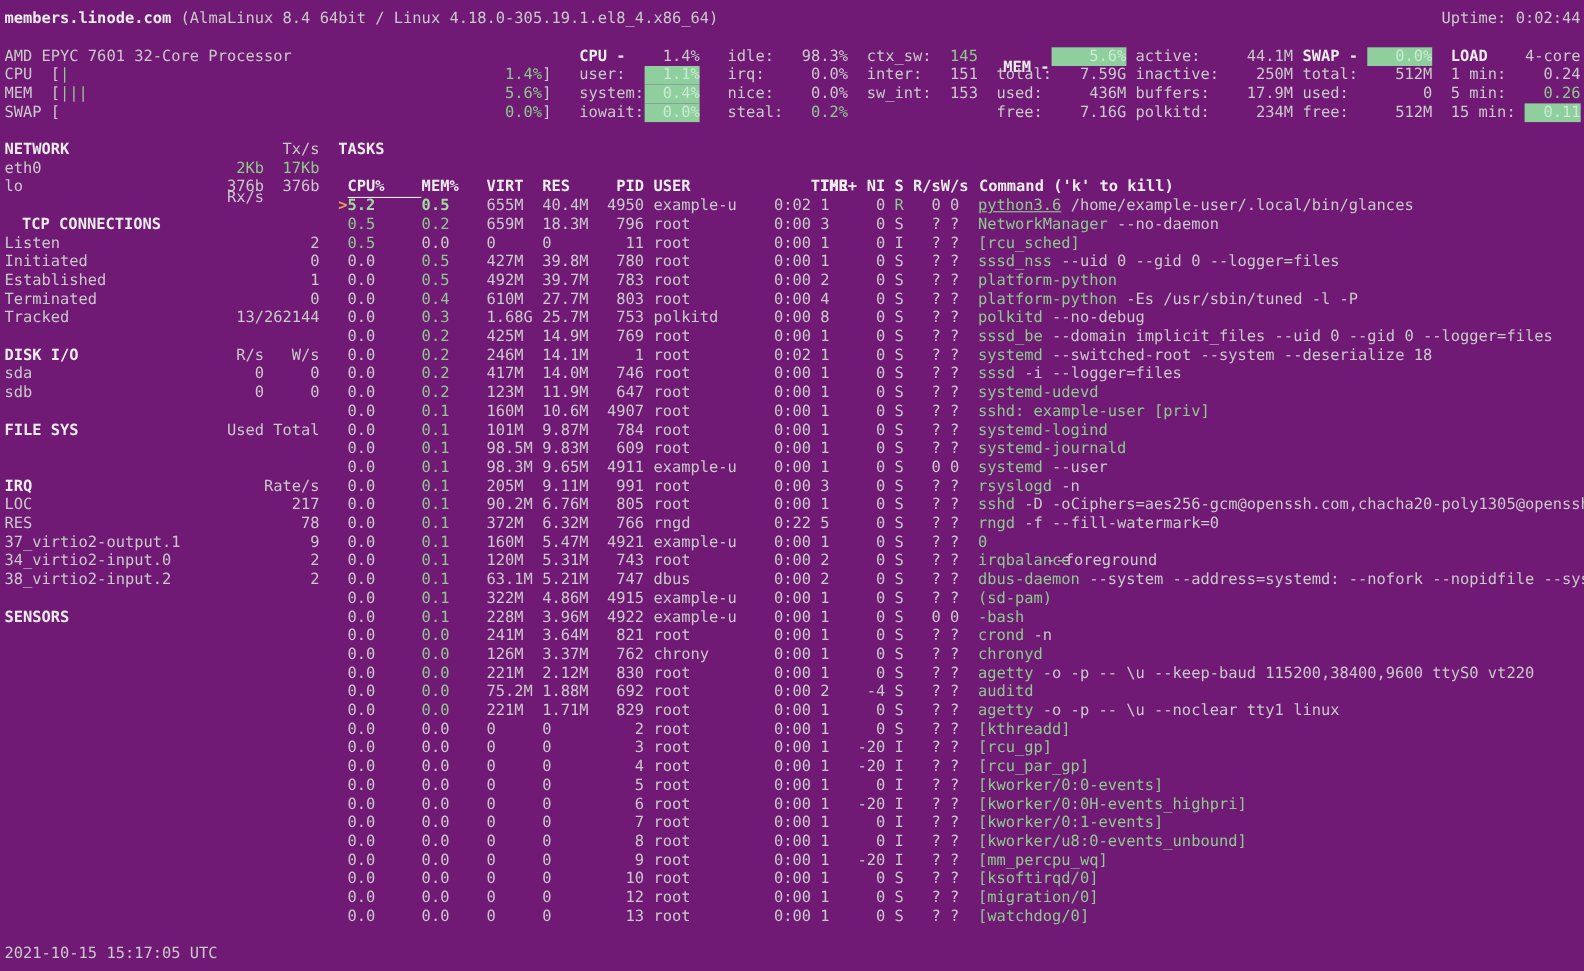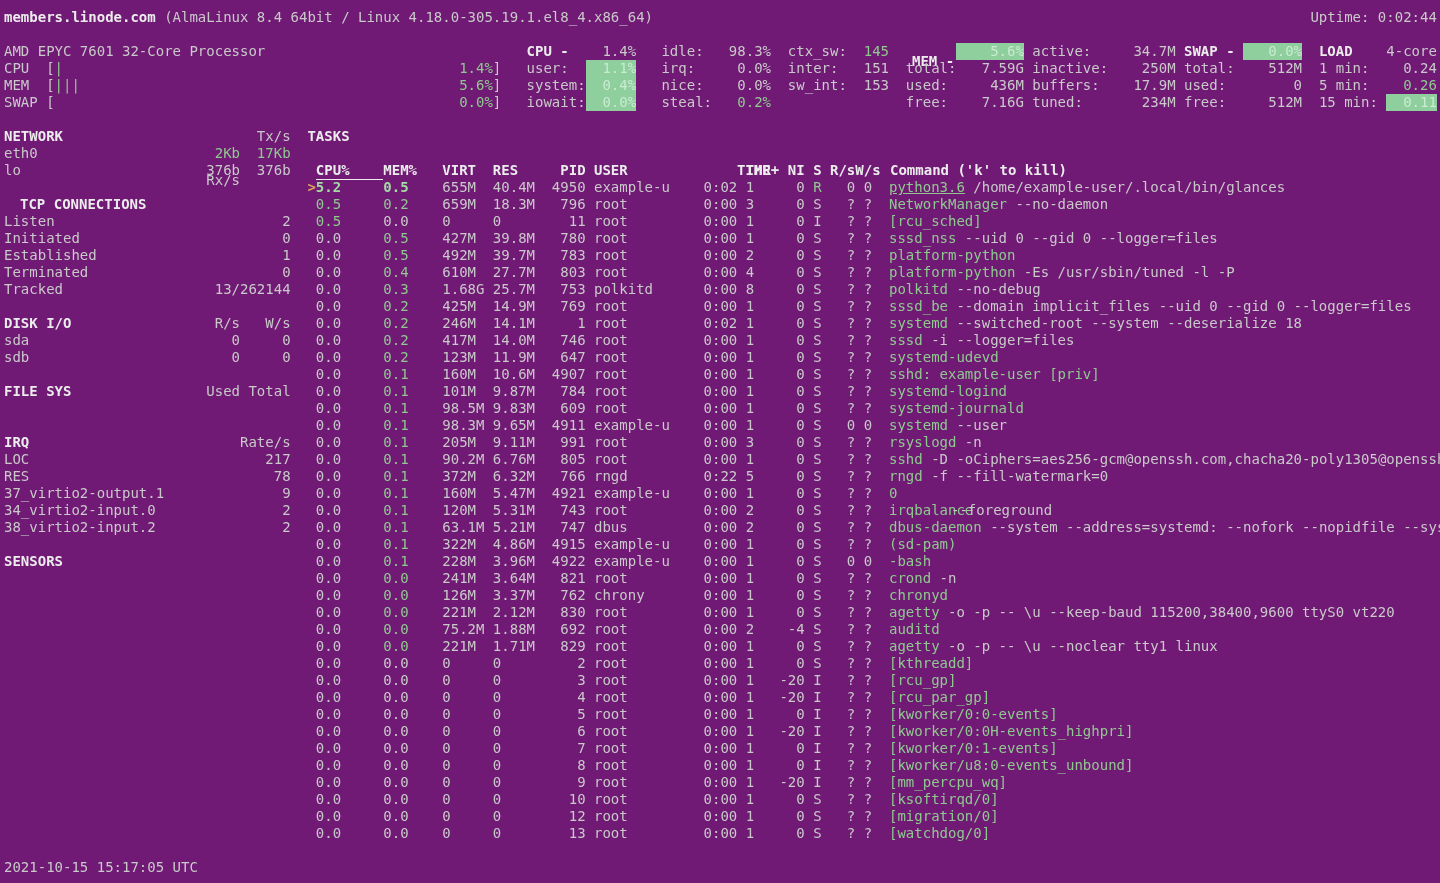--- a/index.html
+++ b/index.html
@@ -33,21 +33,21 @@
       <span class="pt w" style="left: 4px;">AMD EPYC 7601 32-Core Processor</span>
       <span class="pt b" style="left: 526.58px;">CPU -</span>
       <span class="pt w" style="left: 602.44px;">1.4%</span>
       <span class="pt w" style="left: 661.44px;">idle:</span>
       <span class="pt w" style="left: 728.87px;">98.3%</span>
       <span class="pt w" style="left: 787.87px;">ctx_sw:</span>
       <span class="pt g" style="left: 863.73px;">145</span>
       <span class="pt b" style="left: 912px; margin-top: 10px;">MEM -</span>
       <span class="pt hl" style="left: 956.44px;">    5.6%</span>
       <span class="pt w" style="left: 1032.3px;">active:</span>
-      <span class="pt w" style="left: 1133.45px;">34.7M</span>
+      <span class="pt w" style="left: 1133.45px;">44.1M</span>
       <span class="pt b" style="left: 1184.02px;">SWAP -</span>
       <span class="pt hl" style="left: 1243.02px;">   0.0%</span>
       <span class="pt b" style="left: 1318.88px;">LOAD</span>
       <span class="pt w" style="left: 1386.31px;">4-core</span>
     </div>
     <div class="ln" style="top: 60px;">
       <span class="pt w" style="left: 4px;">CPU</span>
       <span class="pt w" style="left: 46.14px;">[</span>
       <span class="pt g" style="left: 54.57px;">|</span>
       <span class="pt g" style="left: 459.15px;">1.4%</span>
@@ -92,21 +92,21 @@
       <span class="pt w" style="left: 4px;">SWAP</span>
       <span class="pt w" style="left: 46.14px;">[</span>
       <span class="pt g" style="left: 459.15px;">0.0%</span>
       <span class="pt w" style="left: 492.86px;">]</span>
       <span class="pt w" style="left: 526.58px;">iowait:</span>
       <span class="pt hl" style="left: 585.58px;">  0.0%</span>
       <span class="pt w" style="left: 661.44px;">steal:</span>
       <span class="pt g" style="left: 737.3px;">0.2%</span>
       <span class="pt w" style="left: 905.87px;">free:</span>
       <span class="pt w" style="left: 981.73px;">7.16G</span>
-      <span class="pt w" style="left: 1032.3px;">tuned:</span>
+      <span class="pt w" style="left: 1032.3px;">polkitd:</span>
       <span class="pt w" style="left: 1141.87px;">234M</span>
       <span class="pt w" style="left: 1184.02px;">free:</span>
       <span class="pt w" style="left: 1268.3px;">512M</span>
       <span class="pt w" style="left: 1318.88px;">15 min:</span>
       <span class="pt hl" style="left: 1386.31px;">  0.11</span>
     </div>
     <div class="ln" style="top: 128px;">
       <span class="pt b" style="left: 4px;">NETWORK</span>
       <span class="pt w" style="left: 206.29px; margin-top: 44px;">Rx/s</span>
       <span class="pt w" style="left: 256.86px;">Tx/s</span>

